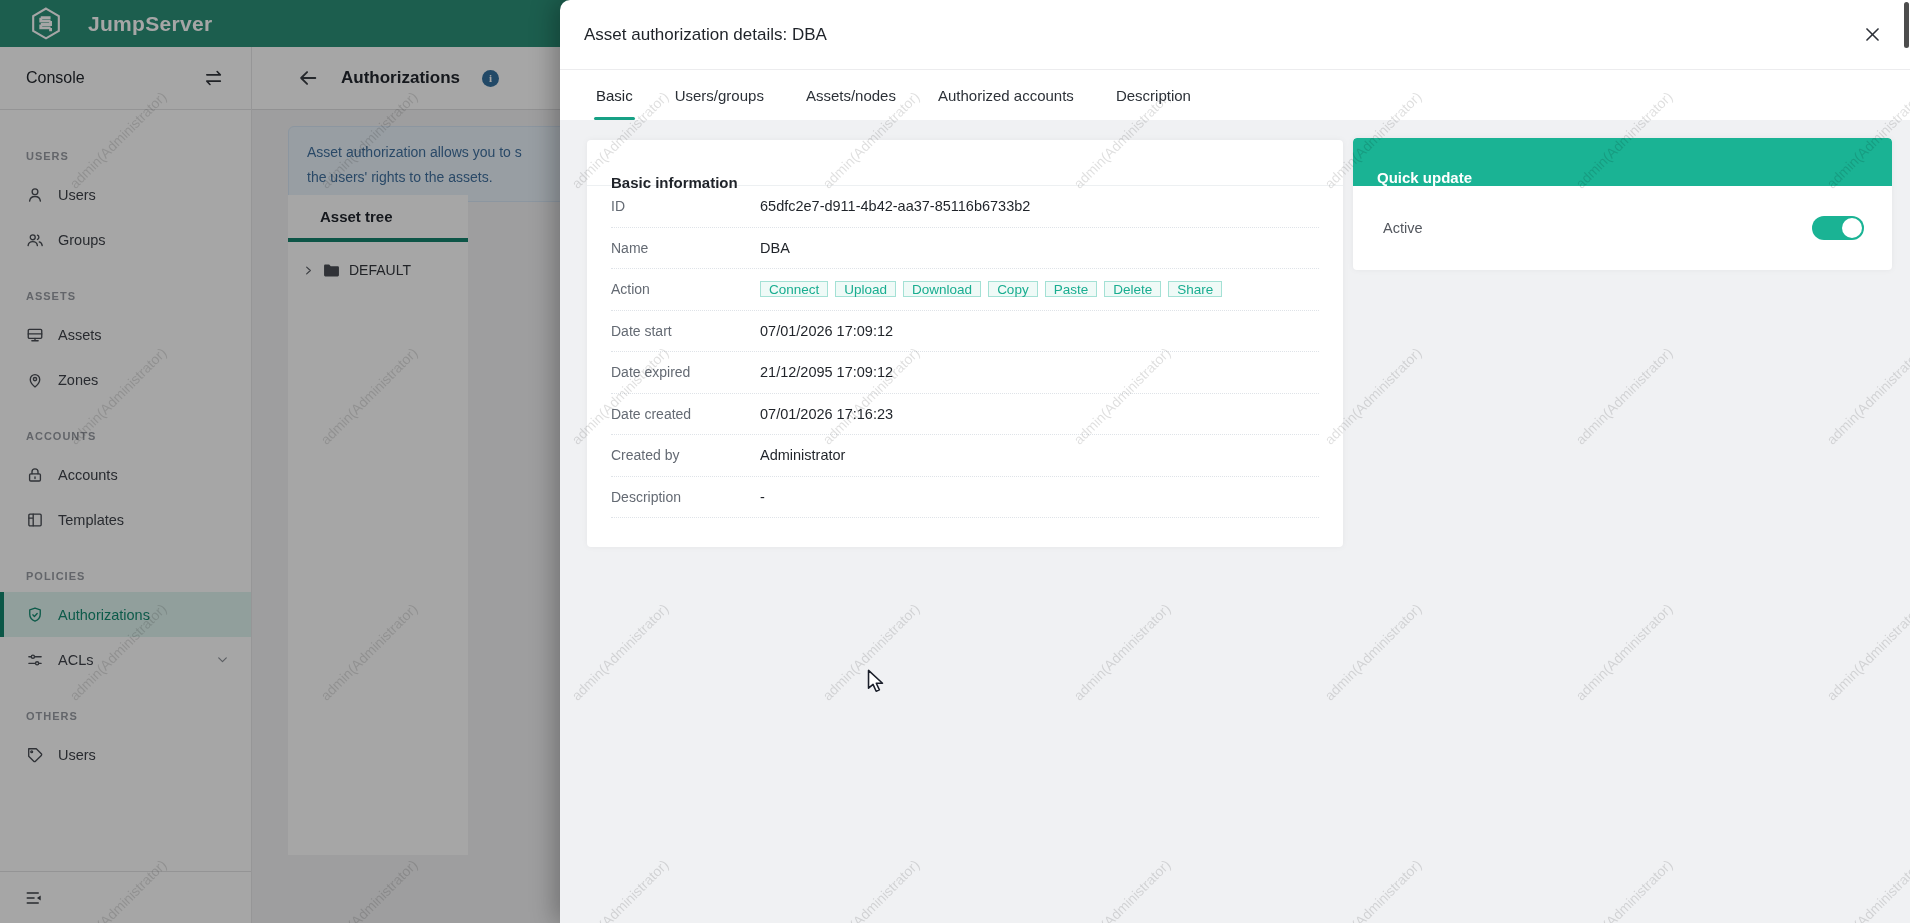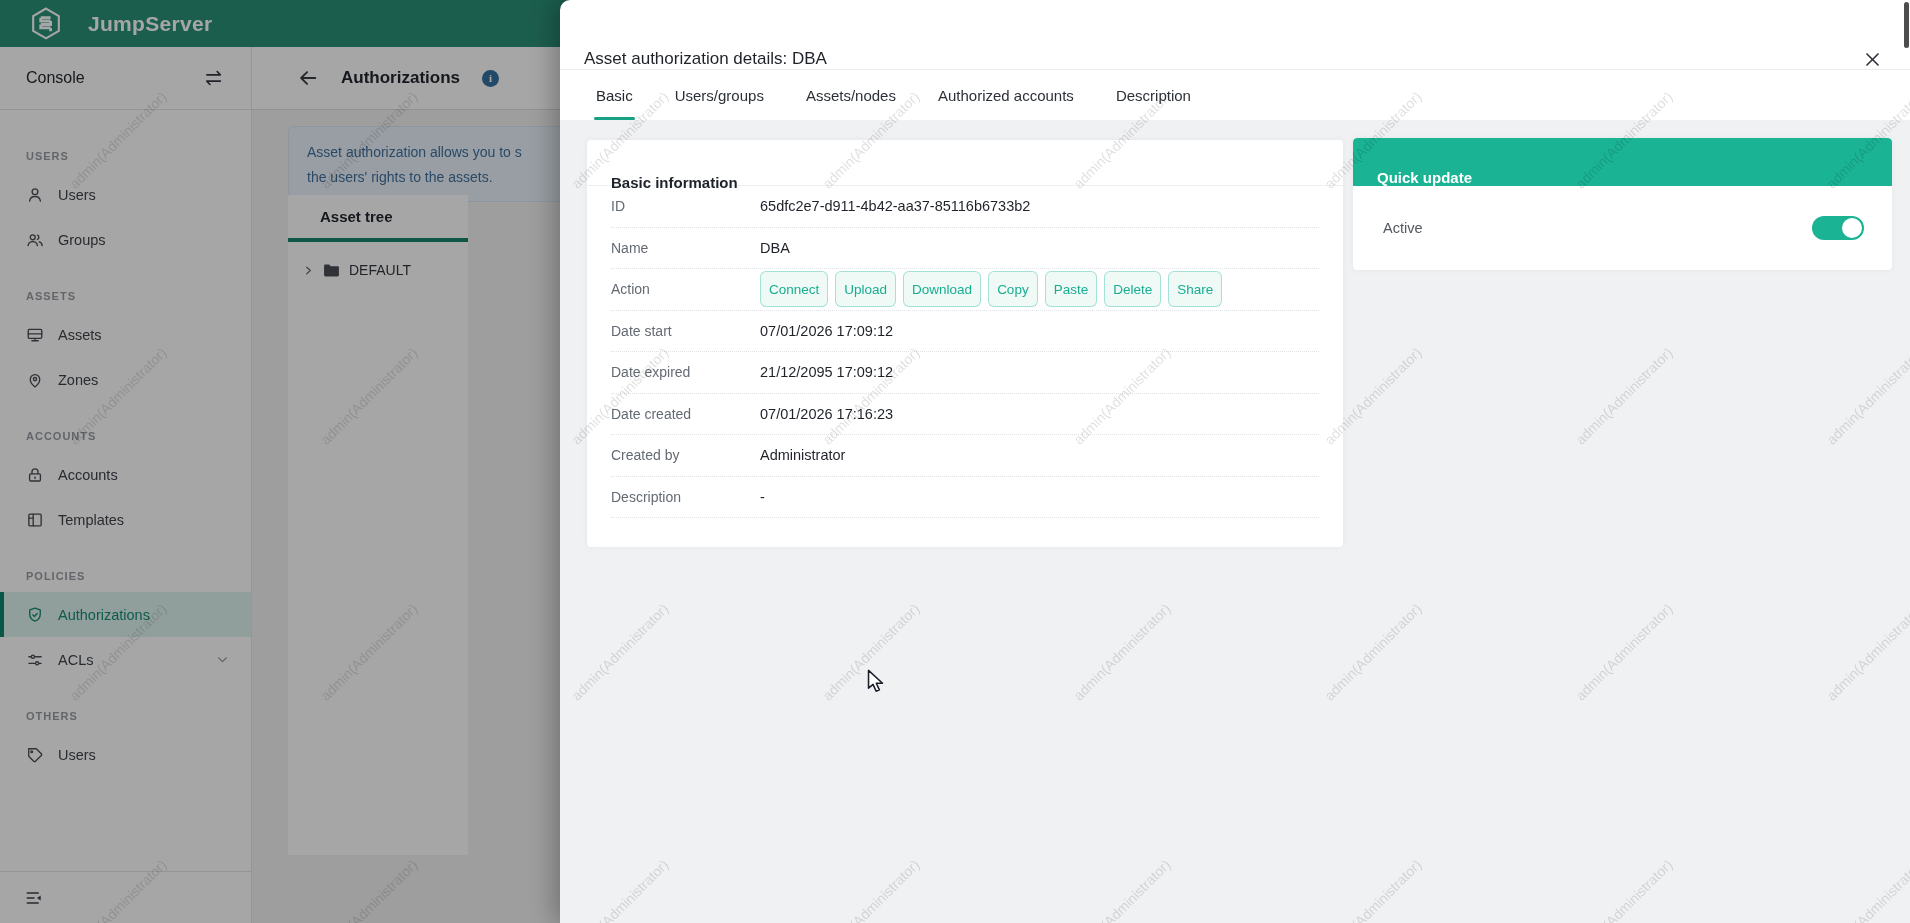--- a/index.html
+++ b/index.html
@@ -51,42 +51,42 @@
     padding-left:15px; font-size:14px; color:#33373d; cursor:pointer; }
   .tree-row .ico { display:flex; color:#4a4e55; }
 
   
   .overlay { position:absolute; inset:0; background:rgba(0,0,0,.35); z-index:2; }
 
   
   .drawer { position:absolute; left:560px; top:0; width:1350px; height:923px; background:#fff;
     border-top-left-radius:10px; box-shadow:-6px 0 24px rgba(0,0,0,.28); z-index:3;
     display:flex; flex-direction:column; }
-  .drawer-titlebar { flex:0 0 70px; display:flex; align-items:flex-end; padding:0 28px 0 24px;
+  .drawer-titlebar { flex:0 0 70px; display:flex; align-items:center; padding:0 28px 0 24px;
     border-bottom:1px solid #ececee; }
   .drawer-title { font-size:17px; color:#1f2329; }
   .close-btn { margin-left:auto; color:#2d3138; display:flex; cursor:pointer; }
   .drawer-tabs { flex:0 0 50px; display:flex; align-items:stretch; gap:42px; padding-left:36px; }
   .tab { position:relative; display:flex; align-items:center; font-size:15px; color:#2c3138; cursor:pointer; }
   .tab.active { color:#23282e; }
   .tab.active::after { content:""; position:absolute; left:-2px; right:-2px; bottom:0; height:3px;
     background:var(--c-underline,#17a185); border-radius:2px; }
   .drawer-body { position:relative; flex:1 1 auto; background:#f0f1f3; }
 
   .card { position:absolute; background:#fff; border-radius:4px; box-shadow:0 0 6px rgba(31,35,41,.05); }
   .basic-card { left:27px; top:20px; width:756px; height:407px; }
   .card-title-row { height:46px; display:flex; align-items:center; padding-left:24px;
     border-bottom:1px solid #edf0f2; }
   .card-title { font-size:15px; font-weight:600; color:#1f2329;margin-top:39px; }
   .fields { padding:0 24px; }
   .field-row { height:41.5px; display:flex; align-items:center; border-bottom:1px dotted #dfe3e8; }
   .field-label { flex:0 0 149px; font-size:14px; color:#646a73; }
   .field-value { font-size:14.5px; color:#1f2329; }
   .badges { display:flex; gap:7px; }
-  .badge { height:36px; display:flex; align-items:center; padding:0 8px; border-radius:6px;
+  .badge { height:16px; display:flex; align-items:center; padding:0 8px; border-radius:0;
     font-size:13.5px; color:#19ad90; background:rgba(26,179,148,.07);
     border:1px solid rgba(26,179,148,.35); }
 
   .quick-card { left:793px; top:18px; width:539px; height:132px; overflow:hidden; }
   .quick-head { height:48px; background:var(--c-accent,#1ab394); display:flex; align-items:flex-end;
     padding-left:24px; border-radius:4px 4px 0 0; }
   .quick-title { color:#fff; font-size:15px; font-weight:600; }
   .quick-body { height:84px; display:flex; align-items:center; padding:0 28px 0 30px; }
   .quick-label { font-size:14.5px; color:#53575e; }
   .toggle { margin-left:auto; width:52px; height:24px; border-radius:12px; background:#c9ccd1;

